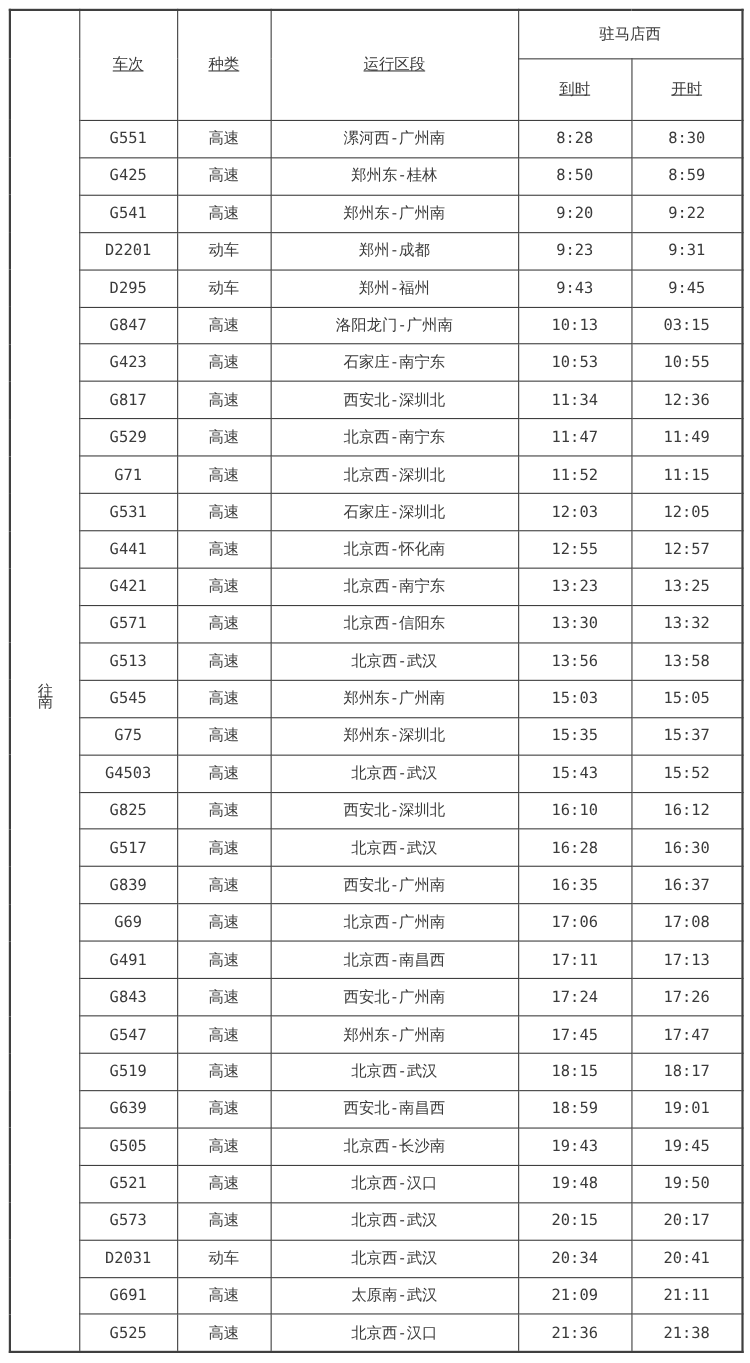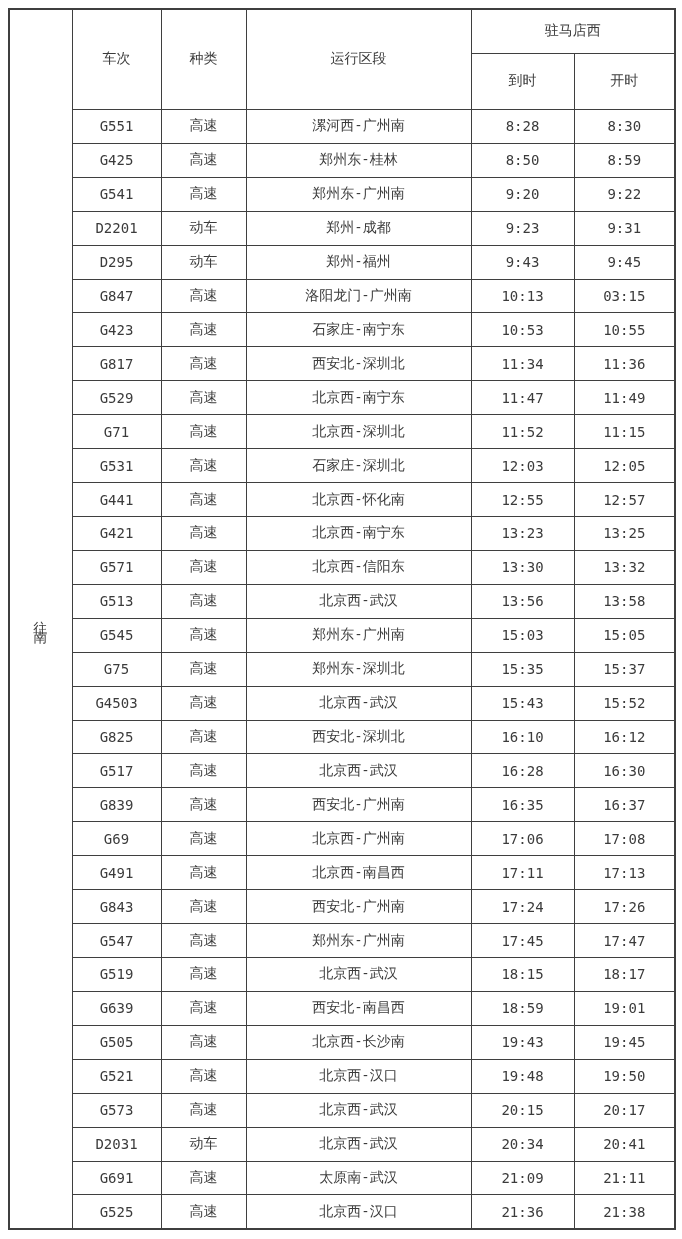--- a/index.html
+++ b/index.html
@@ -40,20 +40,21 @@
   tr.hrow1 { height: 34px; }
   tr.hrow2 { height: 43px; }
   tr.data-row { height: 26px; }
   th.header-cell {
     font-weight: bold;
     font-size: 15px;
     margin-left: 20px;
   }
   th.header-bottom {
     border-bottom: 2px solid #3f3f3f;
+    text-decoration: underline;
   }
   td.direction {
     writing-mode: vertical-rl;
     text-orientation: upright;
     letter-spacing: 10px;
     font-weight: bold;
     font-size: 15px;
     border-right: 1px solid #3f3f3f;
   }
   td.cell-train, td.cell-time {
@@ -136,21 +137,21 @@
           <td class="cell-type">高速</td>
           <td class="cell-section">石家庄-南宁东</td>
           <td class="cell-time">10:53</td>
           <td class="cell-time">10:55</td>
         </tr>
         <tr class="data-row">
           <td class="cell-train">G817</td>
           <td class="cell-type">高速</td>
           <td class="cell-section">西安北-深圳北</td>
           <td class="cell-time">11:34</td>
-          <td class="cell-time">11:36</td>
+          <td class="cell-time">12:36</td>
         </tr>
         <tr class="data-row">
           <td class="cell-train">G529</td>
           <td class="cell-type">高速</td>
           <td class="cell-section">北京西-南宁东</td>
           <td class="cell-time">11:47</td>
           <td class="cell-time">11:49</td>
         </tr>
         <tr class="data-row">
           <td class="cell-train">G71</td>

